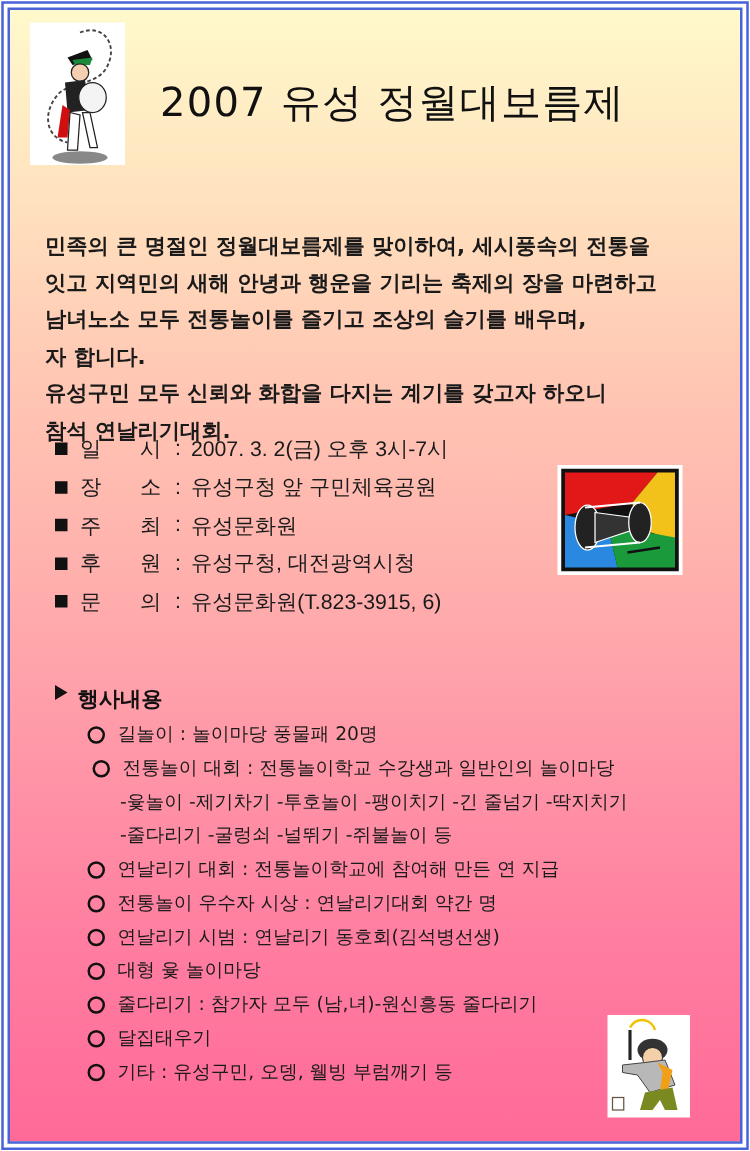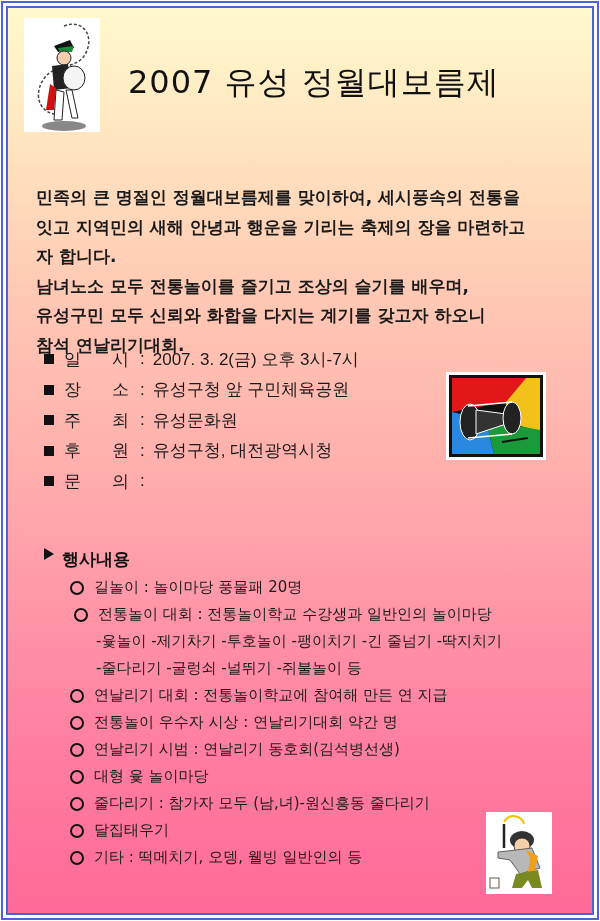--- a/index.html
+++ b/index.html
@@ -51,22 +51,22 @@
       <path d="M26 66 L22 92 L30 92 L32 70 Z" fill="#d01010"></path>
       <path d="M32 72 L30 102 L38 102 L40 74 Z M42 72 L48 100 L54 100 L48 72 Z" fill="#fff" stroke="#222"></path>
     </svg>
   </div>
 
   <div class="title">2007 유성 정월대보름제</div>
 
   <div class="intro">
     <p>민족의 큰 명절인 정월대보름제를 맞이하여, 세시풍속의 전통을</p>
     <p>잇고 지역민의 새해 안녕과 행운을 기리는 축제의 장을 마련하고</p>
+    <p>남녀노소 모두 전통놀이를 즐기고 조상의 슬기를 배우며,</p>
     <p>자 합니다.</p>
-    <p>남녀노소 모두 전통놀이를 즐기고 조상의 슬기를 배우며,</p>
     <p>유성구민 모두 신뢰와 화합을 다지는 계기를 갖고자 하오니</p>
     <p>참석 연날리기대회.</p>
   </div>
 
   <div class="info">
     <div class="info-row">
       <span class="bullet-sq"></span>
       <span class="lbl-a">일</span>
       <span class="lbl-b">시</span>
       <span class="sep">:</span>
@@ -91,20 +91,21 @@
       <span class="lbl-a">후</span>
       <span class="lbl-b">원</span>
       <span class="sep">:</span>
       <span>유성구청, 대전광역시청</span>
     </div>
     <div class="info-row">
       <span class="bullet-sq"></span>
       <span class="lbl-a">문</span>
       <span class="lbl-b">의</span>
       <span class="sep">:</span>
+      <span>유성문화원(T.823-3915, 6)</span>
     </div>
   </div>
 
   <div class="clipart" style="left:438px;top:364px;width:100px;height:88px;">
     <svg width="100" height="88" viewBox="0 0 100 88">
       <rect x="3" y="3" width="94" height="82" fill="#111"></rect>
       <polygon points="6,6 80,6 60,30 6,40" fill="#e21818"></polygon>
       <polygon points="80,6 94,6 94,60 62,50 60,30" fill="#f2c21a"></polygon>
       <polygon points="6,40 40,48 48,82 6,82" fill="#2a88e0"></polygon>
       <polygon points="40,48 94,58 94,82 48,82" fill="#1a9a3a"></polygon>
@@ -156,21 +157,21 @@
     <div class="ev">
         <span class="circ"></span>
         <span>줄다리기 : 참가자 모두 (남,녀)-원신흥동 줄다리기</span>
       </div>
     <div class="ev">
         <span class="circ"></span>
         <span>달집태우기</span>
       </div>
     <div class="ev">
         <span class="circ"></span>
-        <span>기타 : 떡메치기, 오뎅, 웰빙 일반인의 등</span>
+        <span>기타 : 유성구민, 오뎅, 웰빙 부럼깨기 등</span>
       </div>
   </div>
 
   <div class="clipart" style="left:478px;top:804px;width:66px;height:82px;">
     <svg width="66" height="82" viewBox="0 0 66 82">
       <path d="M18 10 C24 0 36 4 38 12" fill="none" stroke="#f2c200" stroke-width="2"></path>
       <line x1="18" y1="12" x2="18" y2="36" stroke="#222" stroke-width="2.5"></line>
       <ellipse cx="36" cy="28" rx="12" ry="9" fill="#333"></ellipse>
       <circle cx="36" cy="34" r="8" fill="#f4d0a8" stroke="#222" stroke-width="0.8"></circle>
       <path d="M12 40 L30 38 L46 36 L54 56 L34 62 L24 48 L12 46 Z" fill="#b8b8b8" stroke="#444" stroke-width="0.8"></path>

